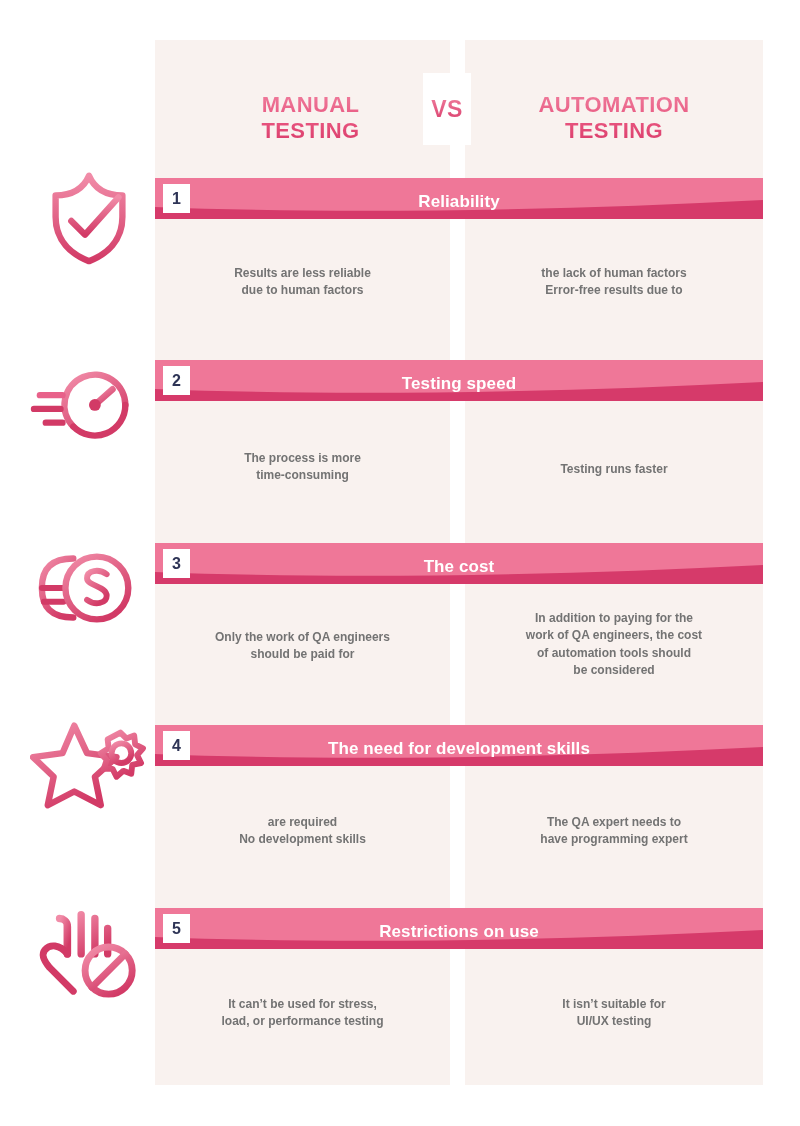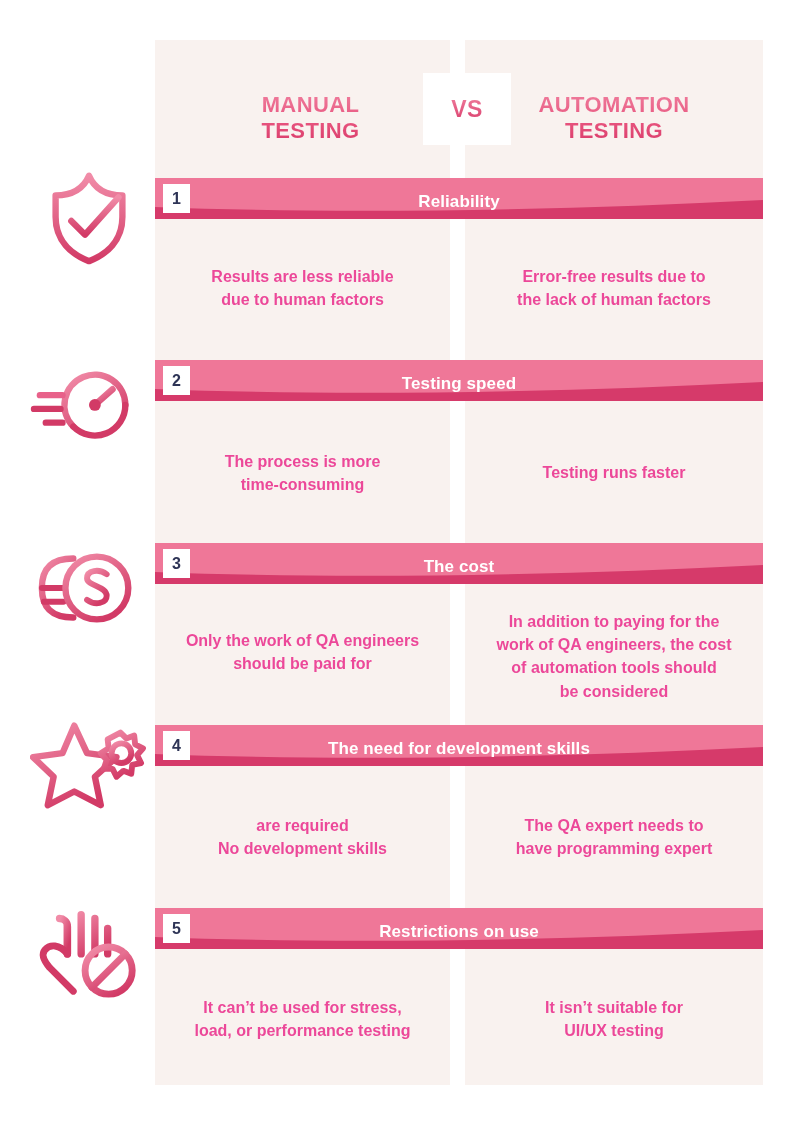--- a/index.html
+++ b/index.html
@@ -52,21 +52,21 @@
     color: transparent;
     -webkit-text-fill-color: transparent;
   }
   .hdr-title.left  { left: 0px;   width: 295px; margin-left: 8px; }
   .hdr-title.right { left: 310px; width: 298px; }
 
   .vs-box {
     position: absolute;
     left: 268px;
     top: 33px;
-    width: 88px;
+    width: 48px;
     height: 72px;
     background: #ffffff;
     display: flex;
     align-items: center;
     justify-content: center;
   }
   .vs-box span {
     font-weight: 700;
     font-size: 23px;
     letter-spacing: 0.5px;
@@ -121,23 +121,23 @@
     color: #2e3456;
     font-weight: 700;
     font-size: 16px;
     z-index: 5;
   }
 
   
   .cell {
     position: absolute;
     text-align: center;
-    color: #ec4899;
-    font-weight: 700;
-    font-size: 16px;
+    color: #737373;
+    font-weight: 700;
+    font-size: 12px;
     line-height: 1.45;
   }
   .cell.left  { left: 155px; width: 295px; }
   .cell.right { left: 465px; width: 298px; }
 
   
   .icon {
     position: absolute;
     left: 30px;
     width: 118px;
@@ -186,22 +186,22 @@
         <path d="M0 29 C180 36 400 33 608 22 L608 41 L0 41 Z" fill="#d63a6a"></path>
       </svg>
       <div class="title">Reliability</div>
     </div>
     <div class="num-box" style="top:184px">1</div>
     <div class="cell left" style="top:265px">
       <div>Results are less reliable</div>
       <div>due to human factors</div>
     </div>
     <div class="cell right" style="top:265px">
+      <div>the lack of human factors</div>
       <div>Error-free results due to</div>
-      <div>the lack of human factors</div>
     </div>
   </div>
 
   <div class="row" style="top:0">
     <div class="icon" style="top:348px">
       <svg viewBox="0 0 120 112">
         <defs>
           <linearGradient id="g2" x1="0.1" y1="0" x2="0.85" y2="1">
             <stop offset="0%" stop-color="#f18ca8"></stop>
               <stop offset="100%" stop-color="#d23a66"></stop>

